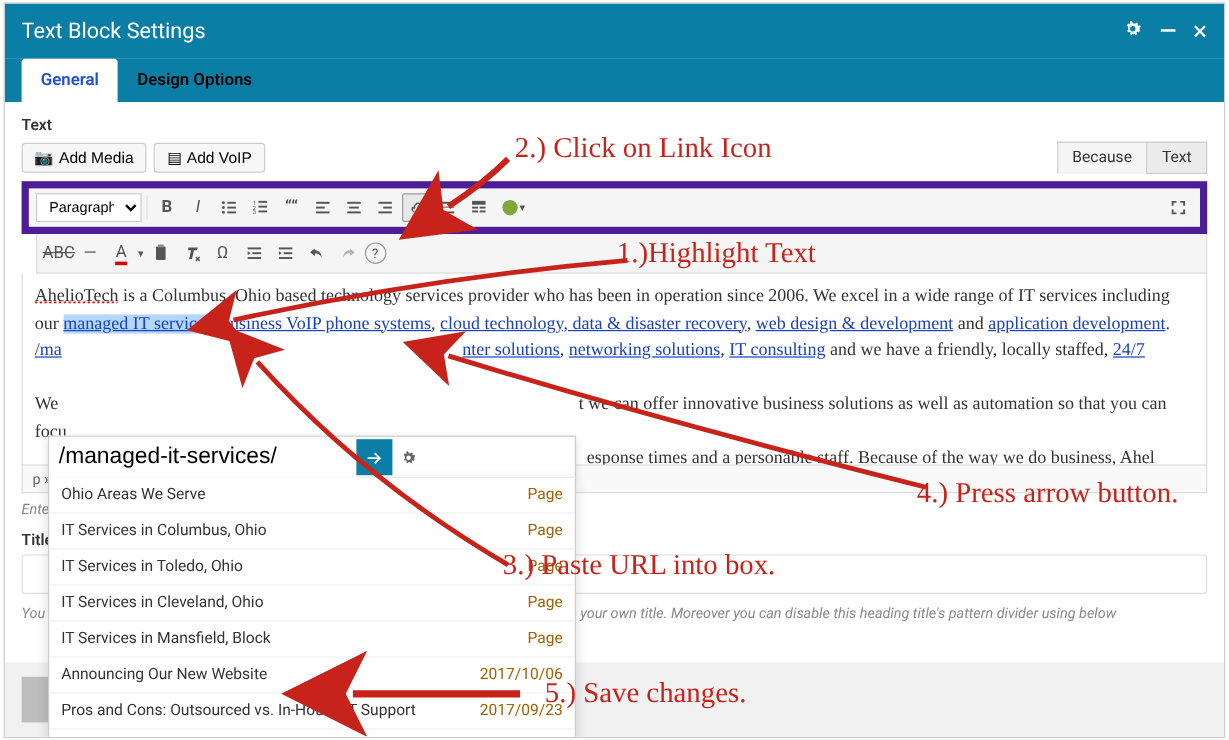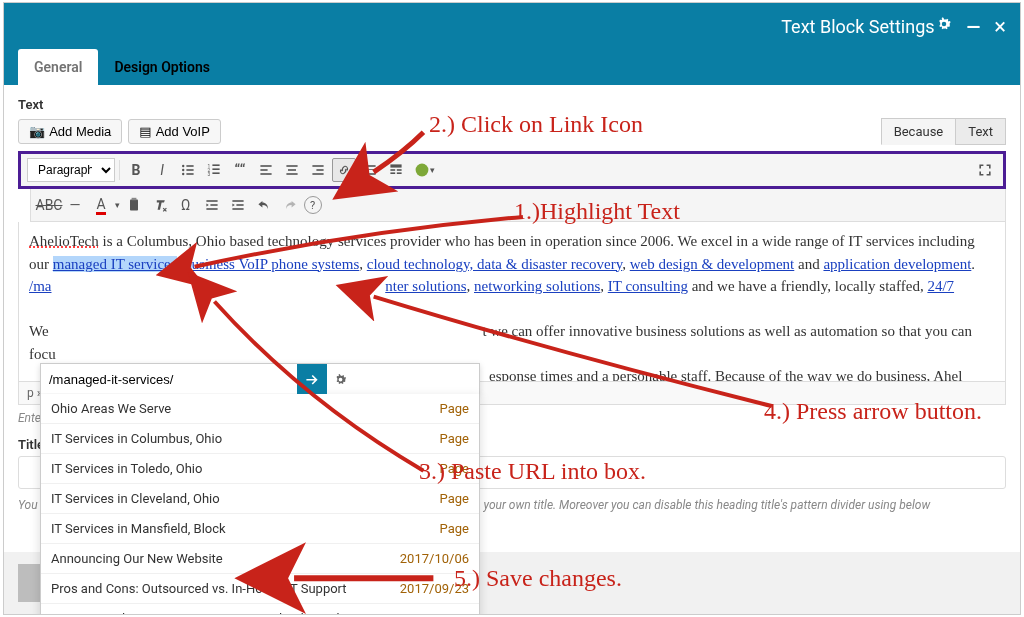--- a/index.html
+++ b/index.html
@@ -1,65 +1,65 @@
 <!DOCTYPE html>
 <html><head>
 <meta charset="utf-8">
 <style>
   * { box-sizing: border-box; margin: 0; padding: 0; }
   body { font-family: -apple-system, BlinkMacSystemFont, "Segoe UI", Roboto, sans-serif; font-size: 13px; color: #333; background: #fff; }
   .modal { width: 1018px; height: 613px; margin: 2px auto; border: 1px solid #ccc; background: #fff; display: flex; flex-direction: column; position: relative; overflow: hidden; }
 
   
-  .header { background: #0a7ea4; color: #fff; height: 46px; display: flex; align-items: center; padding: 0 14px; justify-content: flex-end; }
+  .header { background: #0a7ea4; color: #fff; height: 46px; display: flex; align-items: center; padding: 0 14px; justify-content: space-between; }
   .header-title { font-size: 18px; font-weight: 400; }
   .header-controls { display: flex; align-items: center; gap: 14px; }
   .header-controls span { cursor: pointer; font-size: 18px; }
 
   
   .tabs { background: #0a7ea4; display: flex; padding: 0 14px; gap: 0; }
   .tab { padding: 10px 16px; color: #000000; cursor: pointer; font-size: 14px; font-weight: 600; border-radius: 3px 3px 0 0; }
-  .tab.active { background: #fff; color: #737373; text-align: center; }
+  .tab.active { background: #fff; color: #1d4ed8; text-align: center; }
 
   
   .content { padding: 12px 14px; flex: 1; position: relative; }
   .label { font-size: 13px; font-weight: 600; margin-bottom: 6px; display: block; }
 
   
   .media-row { display: flex; align-items: center; justify-content: space-between; margin-bottom: 6px; }
   .btn-group-left { display: flex; gap: 6px; }
   .media-btn { background: #f7f7f7; border: 1px solid #ccc; padding: 4px 10px; border-radius: 3px; cursor: pointer; font-size: 13px; display: flex; align-items: center; gap: 4px; }
   .media-btn .icn { font-size: 13px; }
   .vt-tabs { display: flex; }
   .vt-tab { border: 1px solid #ccc; padding: 5px 12px; background: #ebebeb; cursor: pointer; font-size: 13px; }
   .vt-tab.active { background: #f5f5f5; border-bottom: 1px solid #f5f5f5; }
   .vt-tab:first-child { border-right: none; }
 
   
-  .toolbar { border: 3px solid #4c1d95; background: #f5f5f5; padding: 4px 6px; display: flex; align-items: center; gap: 2px; position: relative; }
+  .toolbar { border: 6px solid #4c1d95; background: #f5f5f5; padding: 4px 6px; display: flex; align-items: center; gap: 2px; position: relative; }
   .tool-select { border: 1px solid #ccc; background: #fff; font-size: 12px; padding: 3px 6px; width: 88px; height: 24px; }
   .tb-btn { width: 24px; height: 24px; display: inline-flex; align-items: center; justify-content: center; cursor: pointer; border-radius: 2px; color: #555; font-size: 14px; }
   .tb-btn.active-link { border: 1px solid #999; background: #e8e8e8; }
   .tb-sep { width: 1px; height: 20px; background: #ddd; margin: 0 2px; }
   .tb-spacer { flex: 1; }
   .tb-btn.green { color: #7ea838; }
   .tb-btn svg { width: 16px; height: 16px; }
 
   .toolbar-row2 { border: 1px solid #ddd; border-top: none; background: #f5f5f5; padding: 4px 6px; display: flex; align-items: center; gap: 2px; margin-left: 12px; }
 
   
   .editor-body { border: 1px solid #ddd; border-top: none; padding: 8px 10px; font-family: Georgia, serif; font-size: 15px; line-height: 1.5; color: #333; height: 160px; overflow: hidden; position: relative; }
   .editor-body a { color: #1a40c0; text-decoration: underline; }
   .sel { background: #b3d6fb; }
   .partial-link { color: #1a40c0; text-decoration: underline; display: inline-block; }
 
   
   .link-popup { position: absolute; left: 36px; top: 278px; z-index: 5; }
   .link-input-row { display: flex; align-items: center; background: #fff; border: 1px solid #ccc; box-shadow: 0 2px 6px rgba(0,0,0,.15); }
-  .link-input { border: none; padding: 6px 8px; font-size: 13px; width: 256px; outline: none; }
+  .link-input { border: none; padding: 6px 8px; font-size: 19px; width: 256px; outline: none; }
   .link-apply { width: 30px; height: 30px; background: #0a7ea4; color: #fff; border: none; display: flex; align-items: center; justify-content: center; cursor: pointer; }
   .link-gear { width: 26px; height: 30px; display: flex; align-items: center; justify-content: center; color: #666; cursor: pointer; }
   .link-dropdown { background: #fff; border: 1px solid #ccc; border-top: none; box-shadow: 0 3px 10px rgba(0,0,0,.15); width: 440px; margin-top: -1px; }
   .link-item { display: flex; justify-content: space-between; padding: 7px 10px; font-size: 13px; border-bottom: 1px solid #f0f0f0; cursor: pointer; }
   .link-item:last-child { border-bottom: none; }
   .link-item .meta { color: #a16207; }
 
   
   .status-row { border: 1px solid #ddd; border-top: none; padding: 4px 8px; font-size: 12px; color: #666; background: #f9f9f9; }
   .enter-hint { font-size: 12px; color: #888; font-style: italic; margin-top: 6px; }

